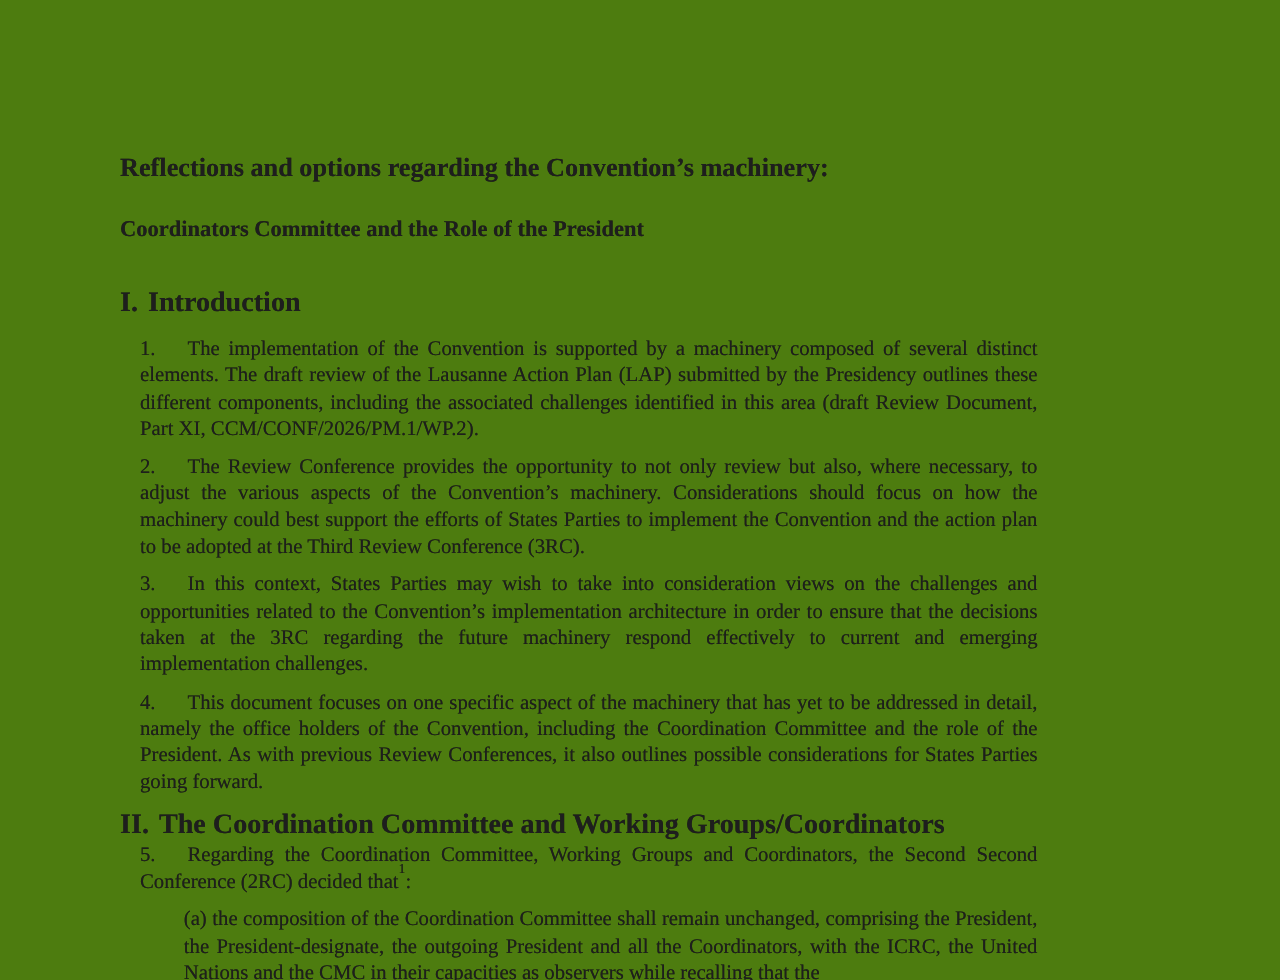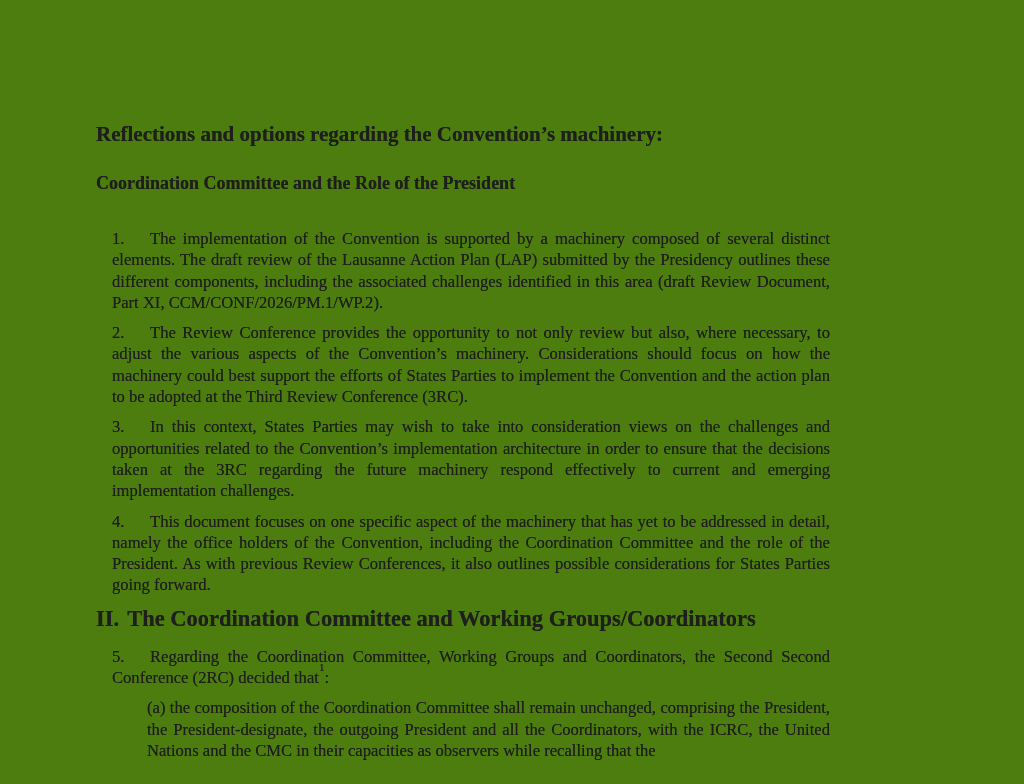--- a/index.html
+++ b/index.html
@@ -36,21 +36,21 @@
     font-size: 22.5px;
     font-weight: bold;
     line-height: 28px;
     margin: 0 0 12px 0;
   }
   .section-heading .sec-num {
     margin-right: 8px;
   }
   .section-2 .section-heading {
     margin-top: 8px;
-    margin-bottom: 13px;
+    margin-bottom: 0;
   }
   .para {
     font-size: 16.6px;
     line-height: 21.3px;
     text-align: justify;
     margin: 0 0 9px 0;
     padding-left: 16px;
   }
   .pnum {
     display: inline-block;
@@ -71,23 +71,26 @@
   }
 </style>
 </head>
 <body>
 
 <div class="page">
   <div class="content">
 
     <h1 class="doc-title">Reflections and options regarding the Convention’s machinery:</h1>
 
-    <h2 class="doc-subtitle">Coordination Committee and the Role of the President</h2>
+    <h2 class="doc-subtitle">Coordinators Committee and the Role of the President</h2>
 
     <div class="section section-1">
+      <h3 class="section-heading">
+        <span class="sec-num">I.</span><span>Introduction</span>
+      </h3>
 
       <p class="para">
         <span class="pnum">1.</span><span>The implementation of the Convention is supported by a machinery composed of several distinct elements. The draft review of the Lausanne Action Plan (LAP) submitted by the Presidency outlines these different components, including the associated challenges identified in this area (draft Review Document, Part XI, CCM/CONF/2026/PM.1/WP.2).</span>
       </p>
 
       <p class="para">
         <span class="pnum">2.</span><span>The Review Conference provides the opportunity to not only review but also, where necessary, to adjust the various aspects of the Convention’s machinery. Considerations should focus on how the machinery could best support the efforts of States Parties to implement the Convention and the action plan to be adopted at the Third Review Conference (3RC).</span>
       </p>
 
       <p class="para">

